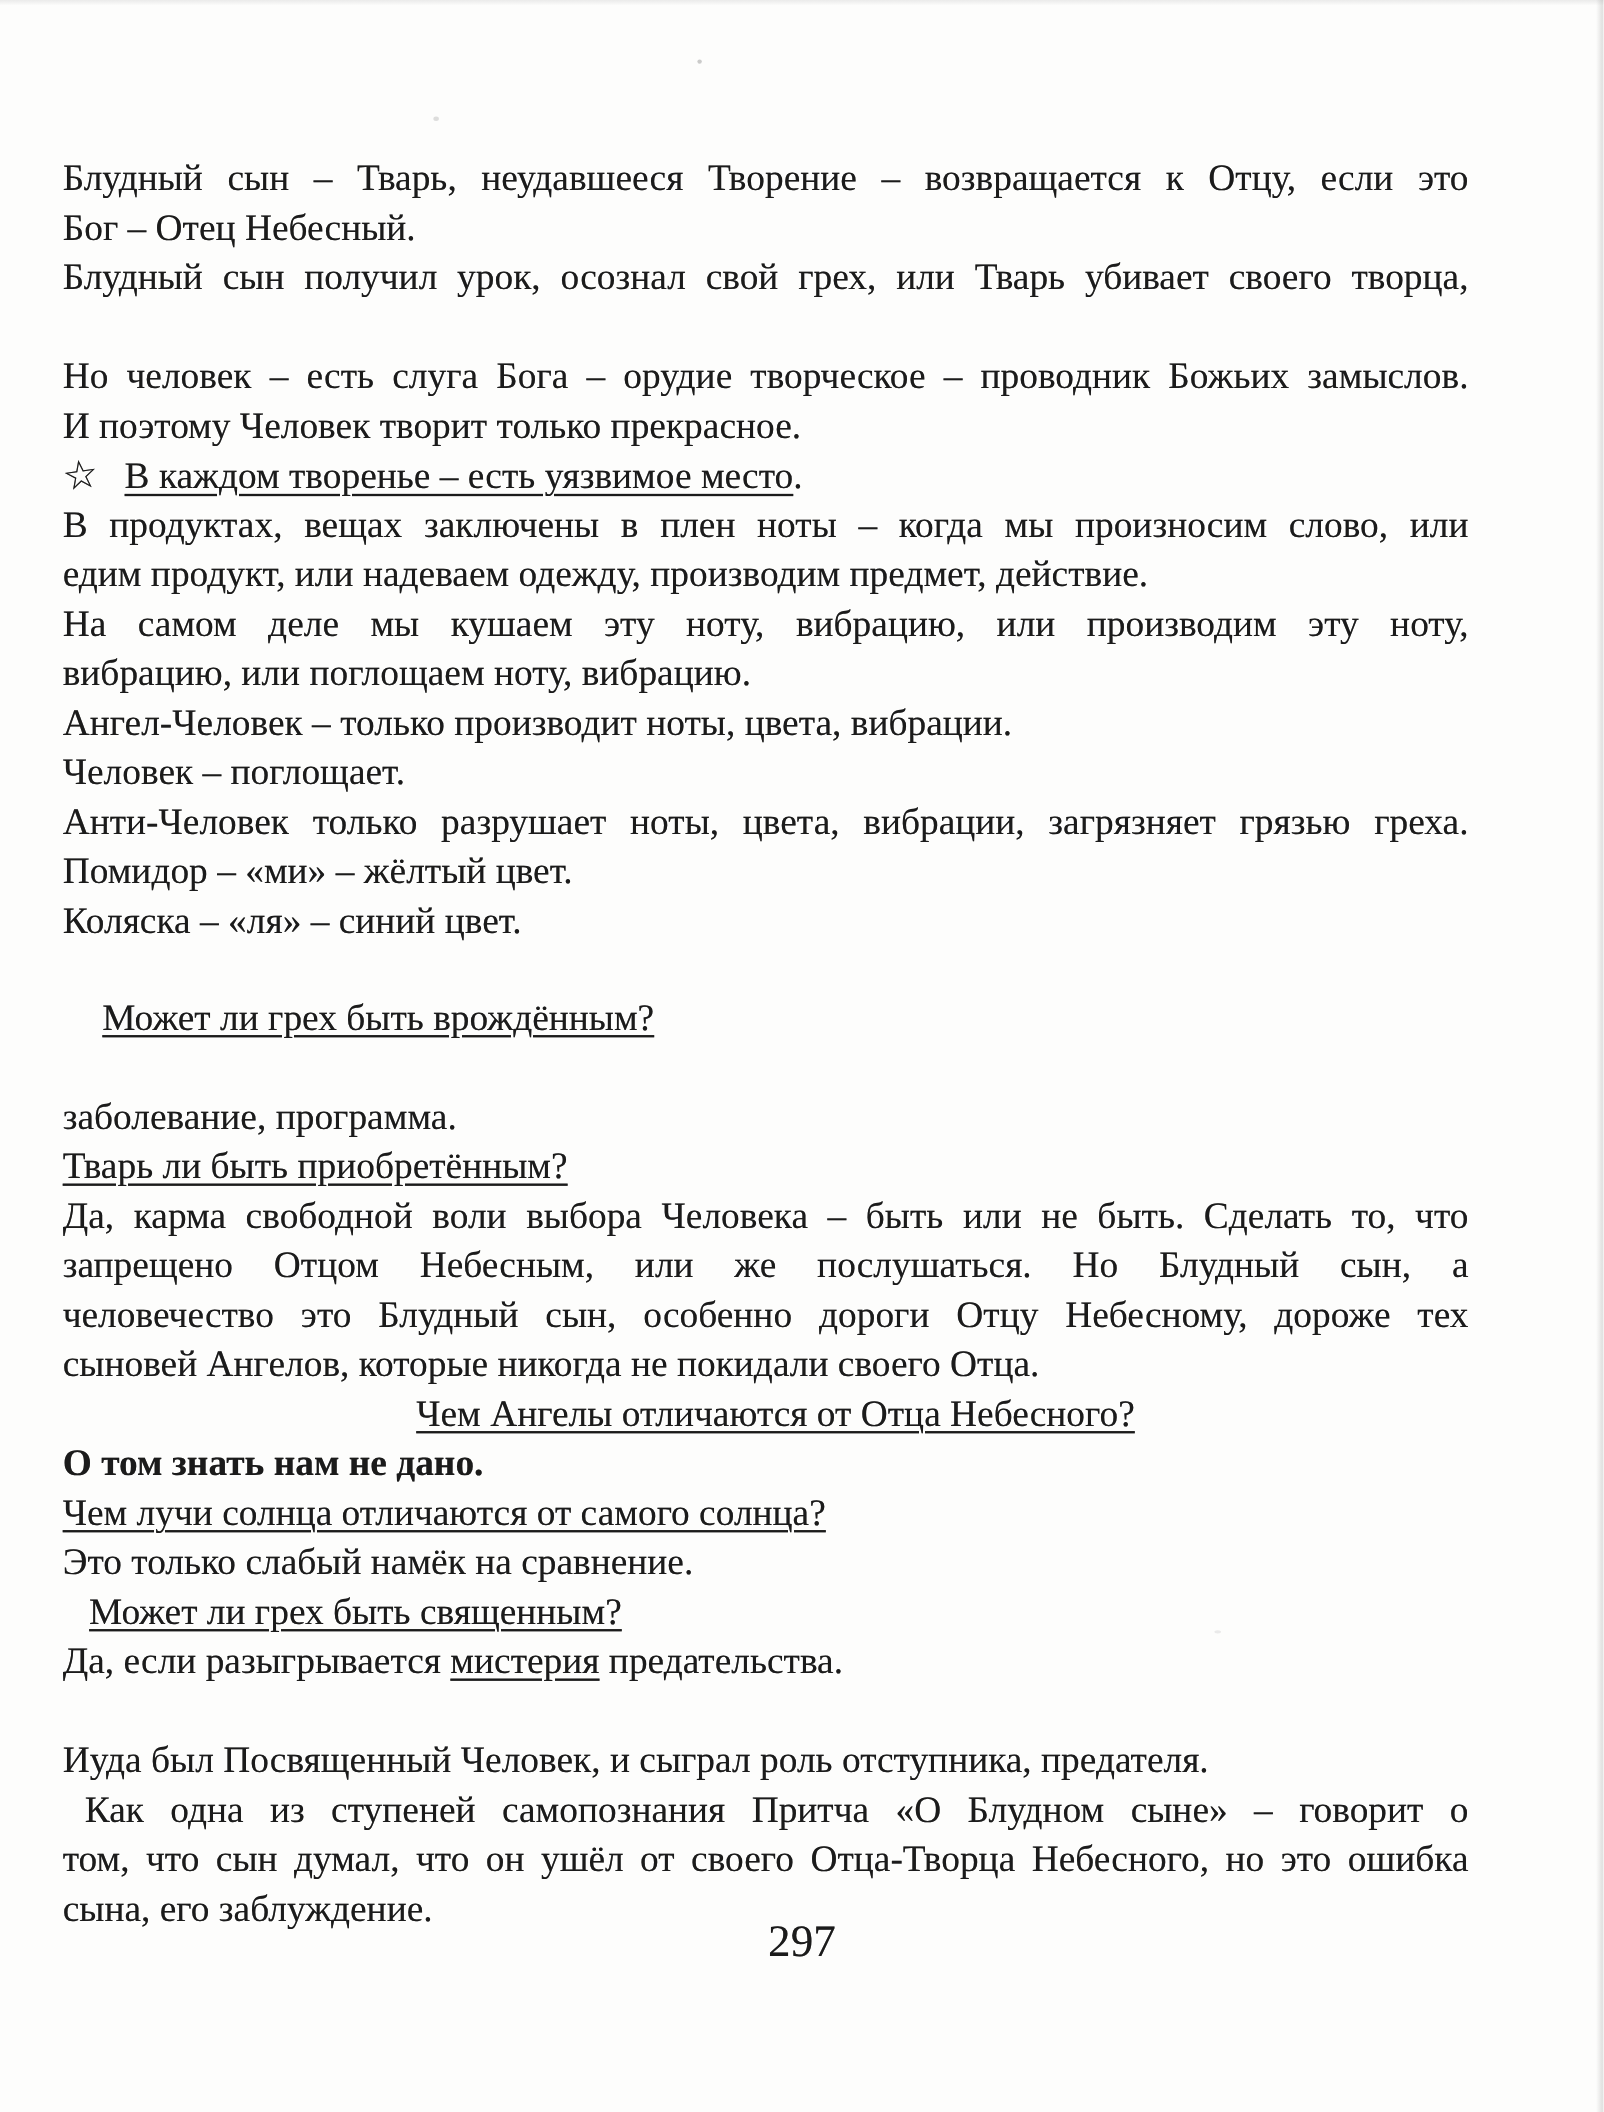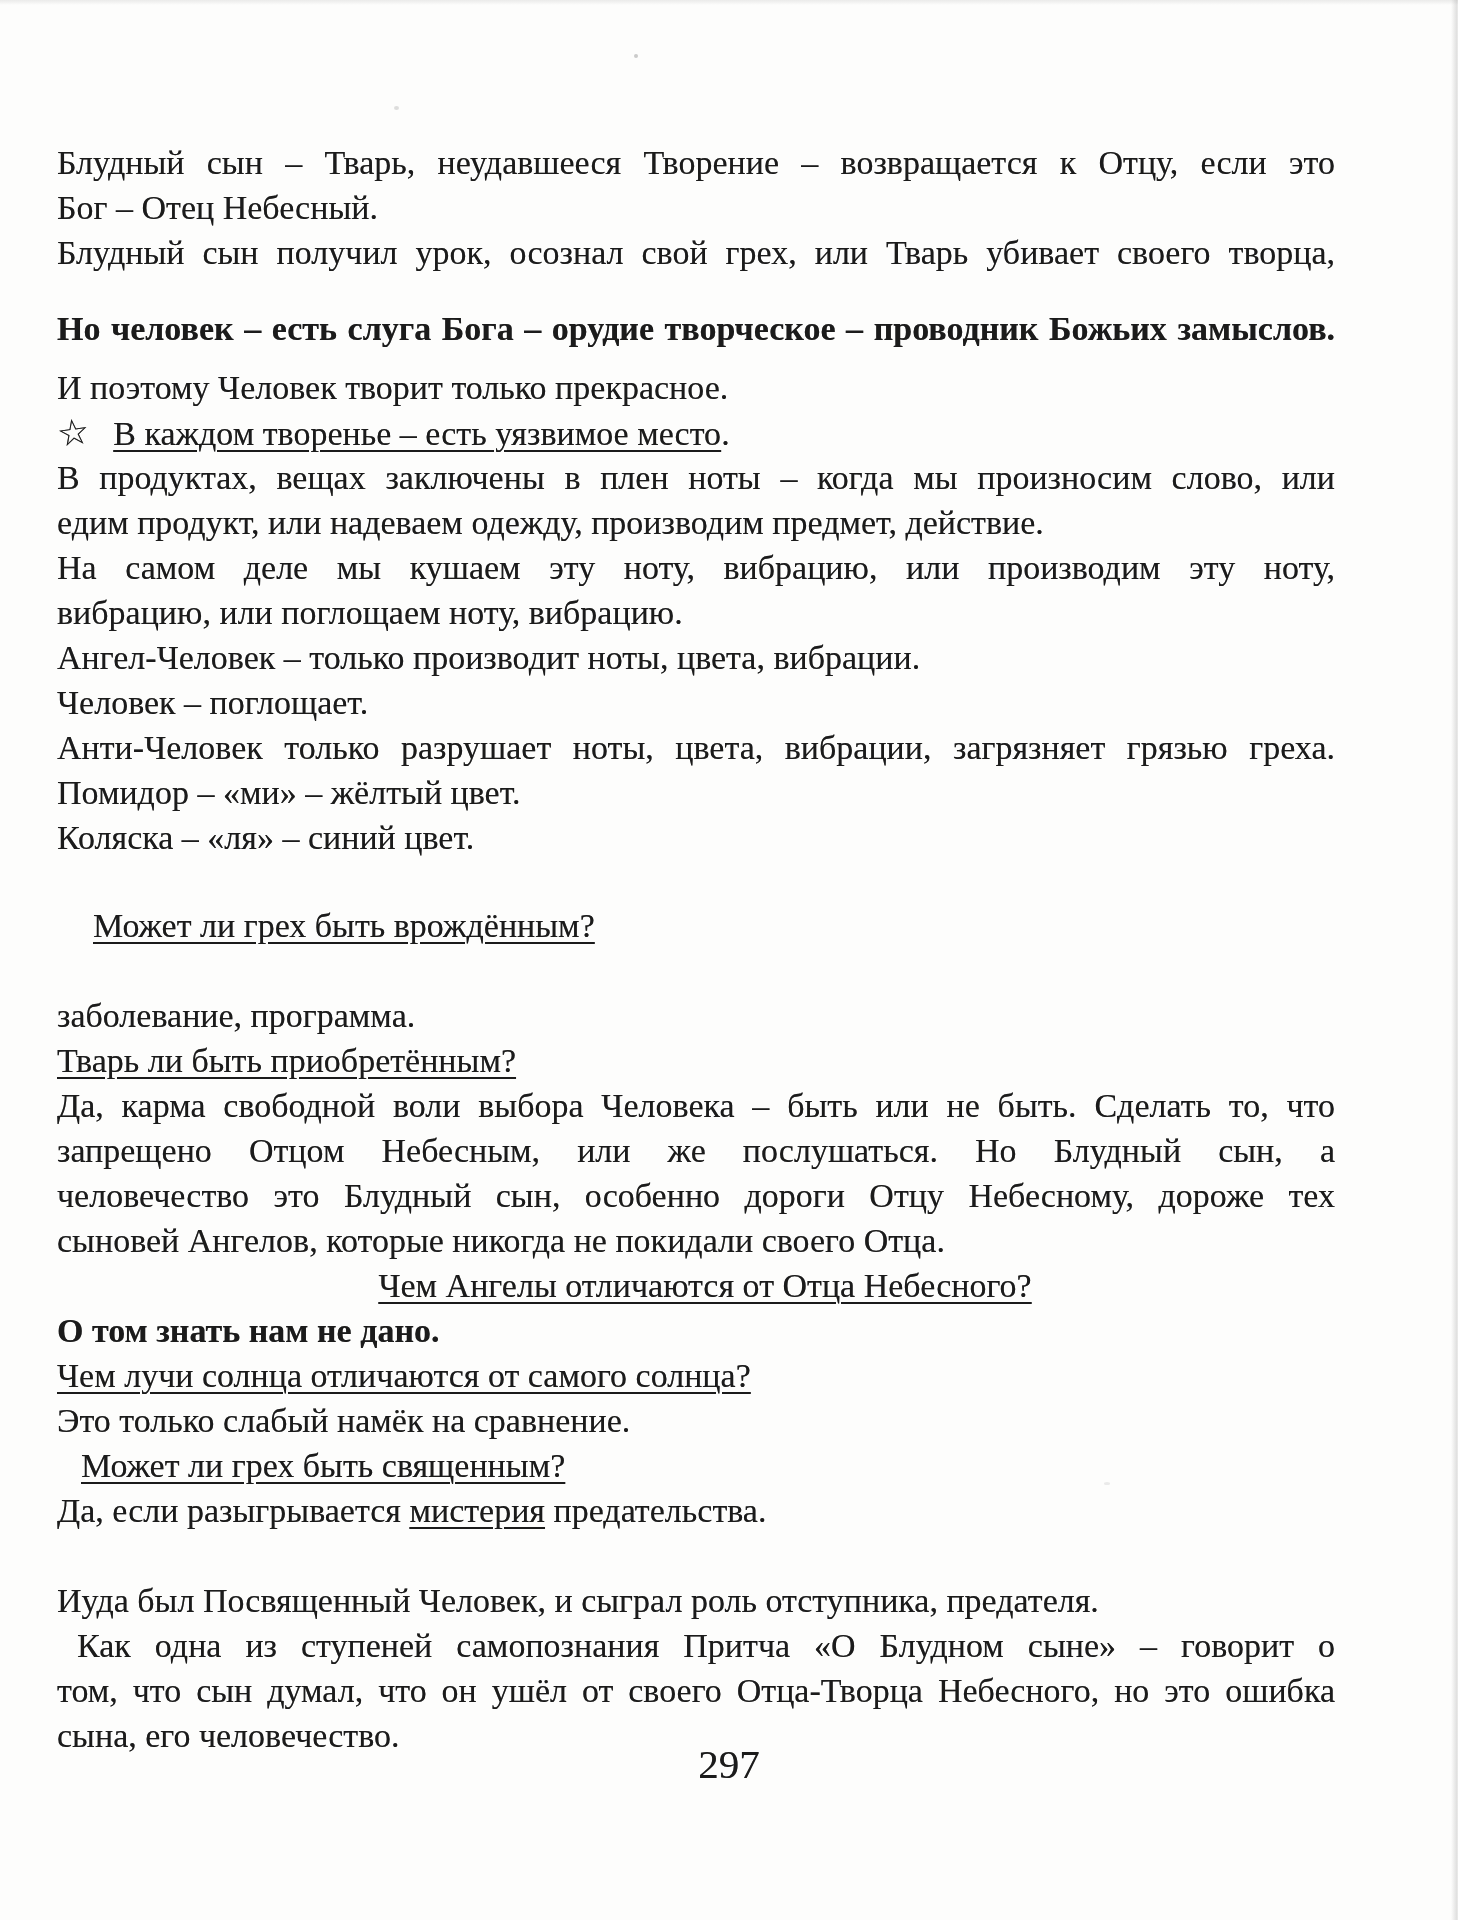--- a/index.html
+++ b/index.html
@@ -93,21 +93,21 @@
   <div class="edge-top"></div>
   <div class="edge-right"></div>
   <div class="speck s1"></div>
   <div class="speck s2"></div>
   <div class="speck s3"></div>
 
   <div class="text-block">
       <div class="line just" style="top: 140px;"><span>Блудный сын – Тварь, неудавшееся Творение – возвращается к Отцу, если это</span></div>
       <div class="line" style="top: 185px;"><span>Бог – Отец Небесный.</span></div>
       <div class="line just" style="top: 230px;"><span>Блудный сын получил урок, осознал свой грех, или Тварь убивает своего творца,</span></div>
-      <div class="line just" style="top: 306px; font-weight: bold;"><span>Но человек – есть слуга Бога – орудие творческое – проводник Божьих замыслов.</span></div>
+      <div class="line just" style="top: 320px;"><span>Но человек – есть слуга Бога – орудие творческое – проводник Божьих замыслов.</span></div>
       <div class="line" style="top: 365px;"><span>И поэтому Человек творит только прекрасное.</span></div>
       <div class="line" style="top: 410px;"><span class="star">☆</span><span class="u">В каждом творенье – есть уязвимое место</span><span>.</span></div>
       <div class="line just" style="top: 455px;"><span>В продуктах, вещах заключены в плен ноты – когда мы произносим слово, или</span></div>
       <div class="line" style="top: 500px;"><span>едим продукт, или надеваем одежду, производим предмет, действие.</span></div>
       <div class="line just" style="top: 545px;"><span>На самом деле мы кушаем эту ноту, вибрацию, или производим эту ноту,</span></div>
       <div class="line" style="top: 590px;"><span>вибрацию, или поглощаем ноту, вибрацию.</span></div>
       <div class="line" style="top: 635px;"><span>Ангел-Человек – только производит ноты, цвета, вибрации.</span></div>
       <div class="line" style="top: 680px;"><span>Человек – поглощает.</span></div>
       <div class="line just" style="top: 725px;"><span>Анти-Человек только разрушает ноты, цвета, вибрации, загрязняет грязью греха.</span></div>
       <div class="line" style="top: 770px;"><span>Помидор – «ми» – жёлтый цвет.</span></div>
@@ -121,17 +121,17 @@
       <div class="line" style="top: 1218px;"><span>сыновей Ангелов, которые никогда не покидали своего Отца.</span></div>
       <div class="line" style="top: 1263px; padding-left: 18px; text-align: center;"><span class="u">Чем Ангелы отличаются от Отца Небесного?</span></div>
       <div class="line" style="top: 1308px; font-weight: bold;"><span>О том знать нам не дано.</span></div>
       <div class="line" style="top: 1353px;"><span class="u">Чем лучи солнца отличаются от самого солнца?</span></div>
       <div class="line" style="top: 1398px;"><span>Это только слабый намёк на сравнение.</span></div>
       <div class="line" style="top: 1443px; padding-left: 24px;"><span class="u">Может ли грех быть священным?</span></div>
       <div class="line" style="top: 1488px;"><span>Да, если разыгрывается </span><span class="u">мистерия</span><span> предательства.</span></div>
       <div class="line" style="top: 1578px;"><span>Иуда был Посвященный Человек, и сыграл роль отступника, предателя.</span></div>
       <div class="line just" style="top: 1623px; padding-left: 20px;"><span>Как одна из ступеней самопознания Притча «О Блудном сыне» – говорит о</span></div>
       <div class="line just" style="top: 1668px;"><span>том, что сын думал, что он ушёл от своего Отца-Творца Небесного, но это ошибка</span></div>
-      <div class="line" style="top: 1713px;"><span>сына, его человечество.</span></div>
+      <div class="line" style="top: 1713px;"><span>сына, его заблуждение.</span></div>
     </div>
 
   <div class="page-number">297</div>
 </div>
 
 </body></html>

